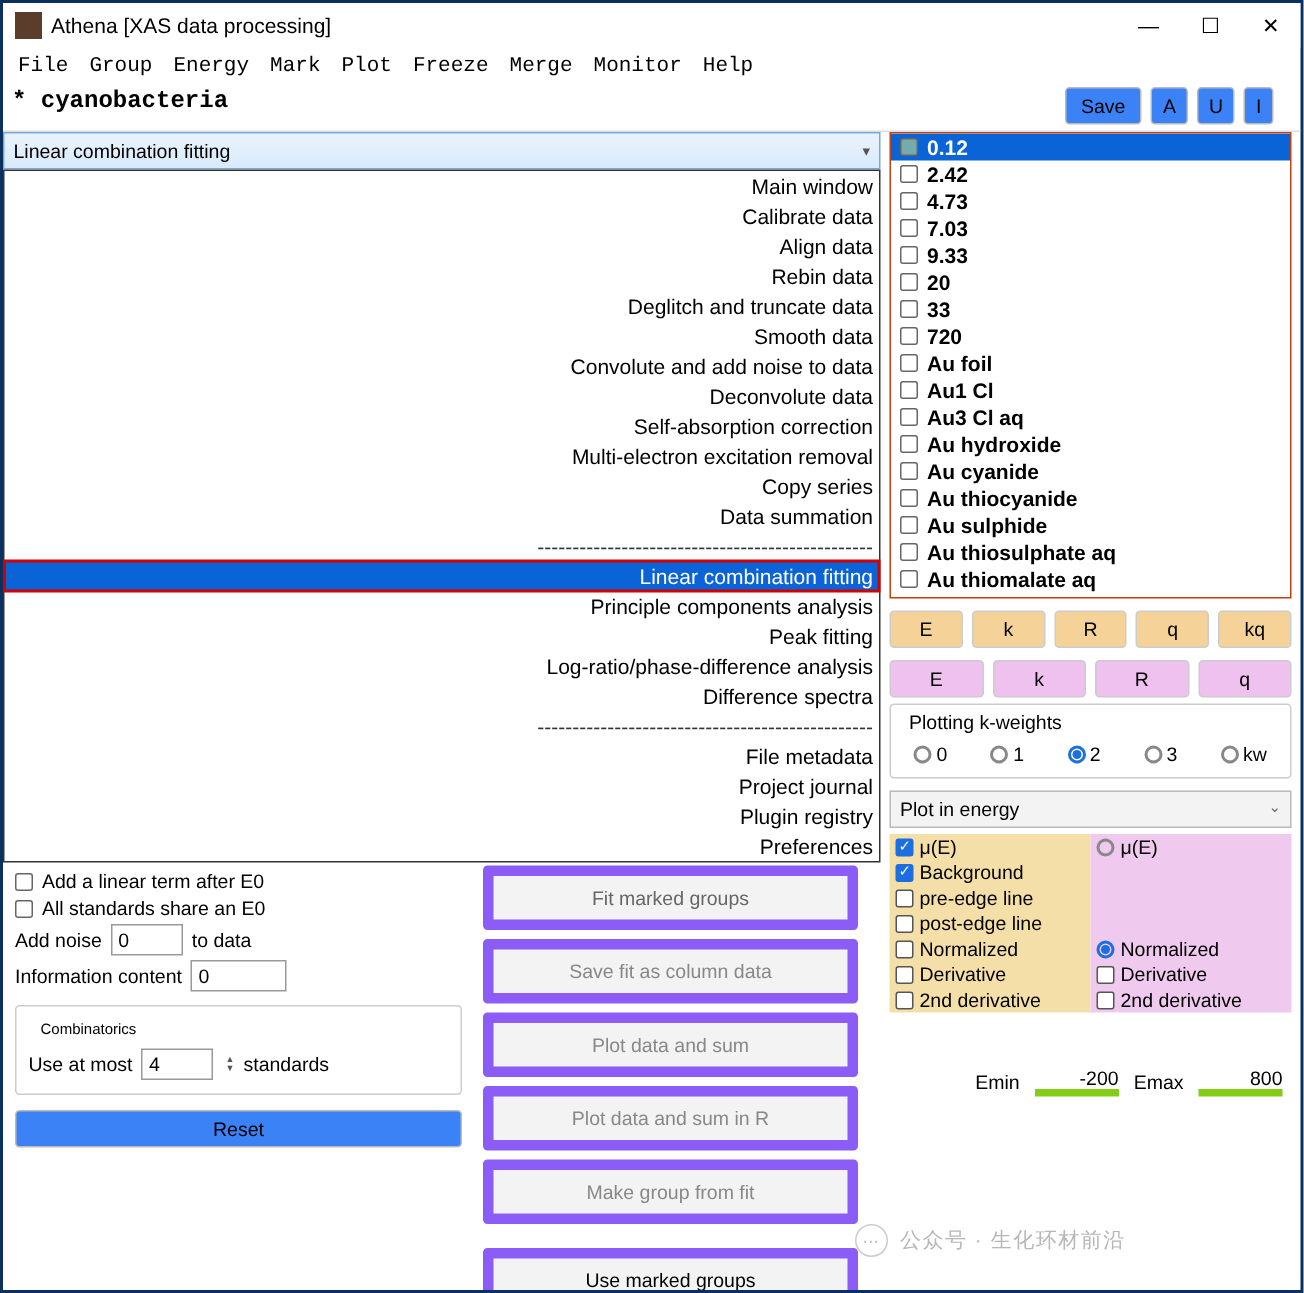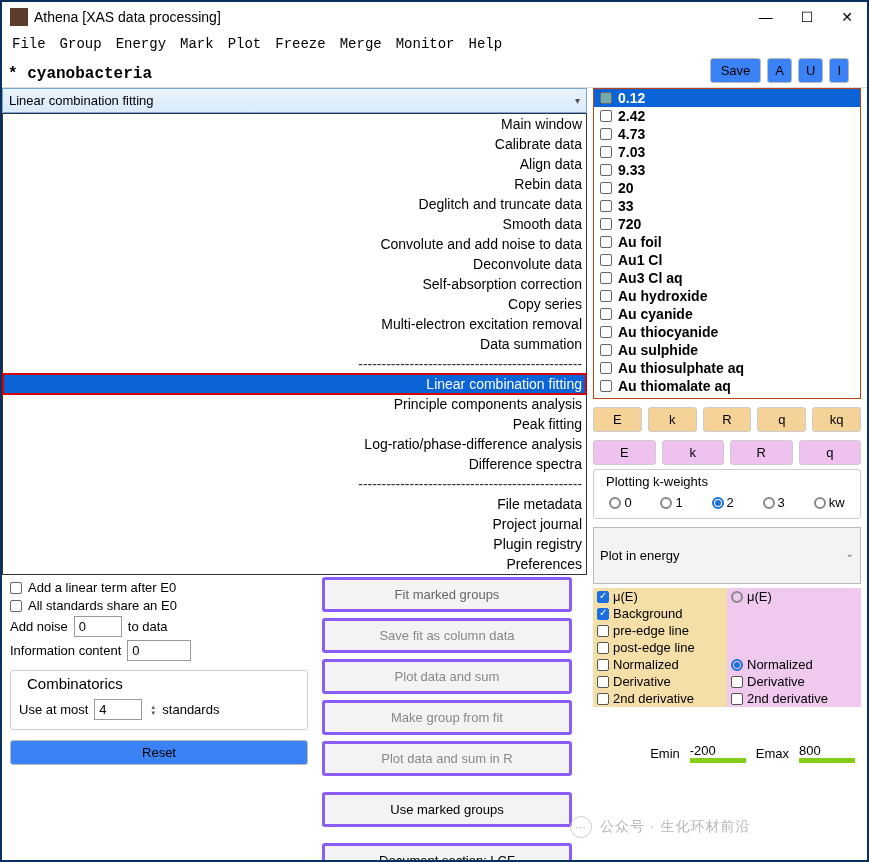--- a/index.html
+++ b/index.html
@@ -4,21 +4,21 @@
 <style>
   * { box-sizing: border-box; }
   body { margin: 0; font-family: Arial, sans-serif; font-size: 13px; background: #fff; border: 2px solid #0a3060; width: 869px; height: 862px; position: relative; overflow: hidden; }
   .titlebar { display: flex; align-items: center; height: 30px; padding: 0 8px; background: #fff; }
   .titlebar .icon { width: 18px; height: 18px; background: #5a3d2b; margin-right: 6px; }
   .titlebar .title { font-family: "Segoe UI", Arial; font-size: 14px; }
   .titlebar .wctrls { margin-left: auto; display: flex; gap: 28px; font-size: 14px; padding-right: 6px; }
   .wctrls span { font-family: "Segoe UI", Arial; }
   .menubar { display: flex; gap: 14px; padding: 4px 10px; font-size: 14px; font-family: Liberation Mono, monospace; }
   .menubar span { cursor: default; }
-  .toprow { display: flex; align-items: flex-end; padding: 2px 6px 4px; border-bottom: 1px solid #ddd; }
+  .toprow { display: flex; align-items: flex-start; padding: 2px 6px 4px; border-bottom: 1px solid #ddd; }
   .toprow-left { font-family: "Courier New", monospace; font-weight: bold; font-size: 16px; }
   .toprow-right { margin-left: auto; display: flex; gap: 6px; align-items: center; padding-right: 12px; }
   .btn { border: 1px solid #bbb; background: #3b82f6; border-radius: 3px; padding: 4px 10px; font-size: 13px; cursor: pointer; }
   .btn.small { padding: 4px 7px; }
   .main-flex { display: flex; }
   .left-col { width: 585px; position: relative; }
   .right-col { width: 278px; padding: 0 4px 0 6px; }
   
   .dd-closed { border: 1px solid #7aa7d8; background: linear-gradient(#eaf3fc,#d8eafb); padding: 4px 6px; display: flex; align-items: center; }
   .dd-closed .caret { margin-left: auto; font-size: 10px; color: #555; }
@@ -26,54 +26,54 @@
   .dd-list { border: 1px solid #333; background: #fff; font-size: 14px; line-height: 20px; }
   .dd-list div { padding: 0 4px; cursor: default; text-align: right; }
   .dd-list .sep { border: none; color: #333; letter-spacing: 0; overflow: hidden; white-space: nowrap; }
   .dd-list .hlred { outline: 2px solid #d30000; outline-offset: -1px; }
   .dd-list .sel { background: #0a64d8; color: #fff; }
   
   .under-panels { display: flex; gap: 14px; padding: 2px 8px; }
   .panel-left { width: 298px; }
   .panel-mid { width: 250px; display: flex; flex-direction: column; gap: 6px; }
   .panel-left .grp, .panel-left .grp2 { border: 1px solid #ccc; border-radius: 3px; padding: 6px 8px; margin-bottom: 10px; }
-  .grp-title { font-size: 15px; margin: -14px 0 4px 4px; background: #fff; display: inline-block; padding: 0 4px; }
+  .grp-title { font-size: 10px; margin: -14px 0 4px 4px; background: #fff; display: inline-block; padding: 0 4px; }
   .row { display: flex; align-items: center; gap: 6px; margin: 3px 0; }
   .num-input { border: 1px solid #999; padding: 2px 4px; width: 48px; background: #fff; }
   .num-input.wider { width: 64px; }
-  .panel-mid .wbtn { border: 3px solid #8b5cf6; border-radius: 3px; background: #f3f3f3; color: #888; padding: 7px 6px; text-align: center; }
+  .panel-mid .wbtn { border: 7px solid #8b5cf6; border-radius: 3px; background: #f3f3f3; color: #888; padding: 7px 6px; text-align: center; }
   .panel-mid .wbtn.active { color: #000; }
   
   .datalist { border: 1px solid #c2410c; height: 311px; overflow: hidden; font-size: 14px; font-weight: bold; }
   .datalist .di { display: flex; align-items: center; gap: 6px; padding: 1px 6px; }
   .datalist .di.sel { background: #0a64d8; color: #fff; }
   .cb { width: 12px; height: 12px; border: 1px solid #666; border-radius: 2px; background: #fff; display: inline-block; }
   .cb.filled { background: #7aa; }
   .plot-btns { display: flex; gap: 6px; margin: 8px 0 4px; }
   .pbtn { flex: 1; text-align: center; border: 1px solid #ccc; border-radius: 3px; padding: 4px 0; font-size: 13px; }
   .o1 { background: #f5d398; }
   .o2 { background: #efc1ee; }
   .kw-box { border: 1px solid #ccc; border-radius: 3px; padding: 4px 8px 8px; margin-top: 4px; }
   .kw-box .lbl { font-size: 13px; background: #fff; display: inline-block; margin-top: -12px; padding: 0 4px; }
   .radios { display: flex; gap: 14px; margin-top: 6px; justify-content: space-around; font-size: 13px; }
   .radio { display: flex; align-items: center; gap: 3px; }
   .rcirc { width: 12px; height: 12px; border: 2px solid #888; border-radius: 50%; display: inline-block; }
   .rcirc.on { border-color: #1b6fe0; }
   .rcirc.on::after { content: ''; display: block; width: 6px; height: 6px; background: #1b6fe0; border-radius: 50%; margin: 1px; }
-  .plot-select { border: 1px solid #bbb; background: #f3f3f3; padding: 20px 6px; display: flex; margin-top: 8px; }
+  .plot-select { border: 1px solid #bbb; background: #f3f3f3; padding: 4px 6px; display: flex; margin-top: 8px; }
   .plot-select .caret { margin-left: auto; font-size: 10px; color: #666; }
   .plot-opts { display: flex; margin-top: 4px; }
   .po-col { width: 50%; font-size: 13px; }
   .po-col .prow { display: flex; align-items: center; gap: 4px; padding: 1px 4px; }
   .po-col.bg-o { background: #f5dfa8; }
   .po-col.bg-p { background: #efc9ee; }
   .ckb { width: 12px; height: 12px; border: 1px solid #555; border-radius: 2px; background: #fff; display: inline-block; }
   .ckb.on { background: #1b6fe0; border-color: #1b6fe0; position: relative; }
   .ckb.on::after { content: '✓'; color: #fff; font-size: 10px; position: absolute; top: -2px; left: 1px; }
-  .erow { display: flex; gap: 10px; align-items: center; margin-top: 36px; justify-content: flex-end; padding-right: 6px; }
+  .erow { display: flex; gap: 10px; align-items: center; margin-top: 36px; justify-content: flex-end; padding-right: 6px; text-align: right; }
   .erow .eval { border-bottom: 5px solid #84cc16; width: 56px; }
   .overlay { position: absolute; left: 568px; bottom: 22px; color: #b7b7b7; font-size: 14px; letter-spacing: 1px; display: flex; align-items: center; gap: 8px; }
   .overlay .circ { width: 22px; height: 22px; border: 1px solid #ccc; border-radius: 50%; display: inline-flex; align-items: center; justify-content: center; font-size: 11px; color: #bbb; }
   .spin { display: inline-flex; flex-direction: column; font-size: 6px; line-height: 6px; color: #555; margin-left: 2px; }
 </style>
 </head>
 <body>
 
 <div class="titlebar">
   <span class="icon"></span>
@@ -116,22 +116,22 @@
     <div class="dd-list" id="ddlist">
         <div>Main window</div>
         <div>Calibrate data</div>
         <div>Align data</div>
         <div>Rebin data</div>
         <div>Deglitch and truncate data</div>
         <div>Smooth data</div>
         <div>Convolute and add noise to data</div>
         <div>Deconvolute data</div>
         <div>Self-absorption correction</div>
+        <div>Multi-electron excitation removal</div>
         <div>Copy series</div>
-        <div>Multi-electron excitation removal</div>
         <div>Data summation</div>
         <div class="sep">------------------------------------------------</div>
         <div class="sel hlred">Linear combination fitting</div>
         <div>Principle components analysis</div>
         <div>Peak fitting</div>
         <div>Log-ratio/phase-difference analysis</div>
         <div>Difference spectra</div>
         <div class="sep">------------------------------------------------</div>
         <div>File metadata</div>
         <div>Project journal</div>
@@ -167,22 +167,22 @@
             <span class="spin">▲<br>▼</span>
             <span>standards</span>
           </div>
         </div>
         <div class="btn" style="width:100%;text-align:center">Reset</div>
       </div>
       <div class="panel-mid">
         <div class="wbtn" style="color:#666">Fit marked groups</div>
         <div class="wbtn">Save fit as column data</div>
         <div class="wbtn">Plot data and sum</div>
+        <div class="wbtn">Plot data and sum in R</div>
         <div class="wbtn">Make group from fit</div>
-        <div class="wbtn">Plot data and sum in R</div>
         <div style="height:4px"></div>
         <div class="wbtn active">Use marked groups</div>
         <div style="height:4px"></div>
         <div class="wbtn active">Document section: LCF</div>
       </div>
     </div>
 
   </div>
 
   <div class="right-col">

